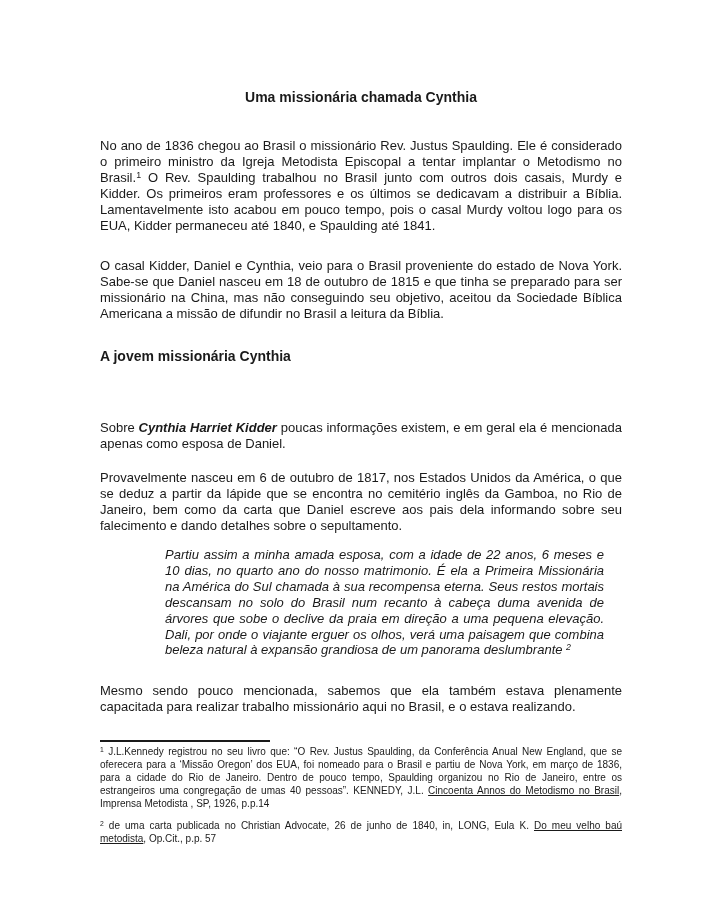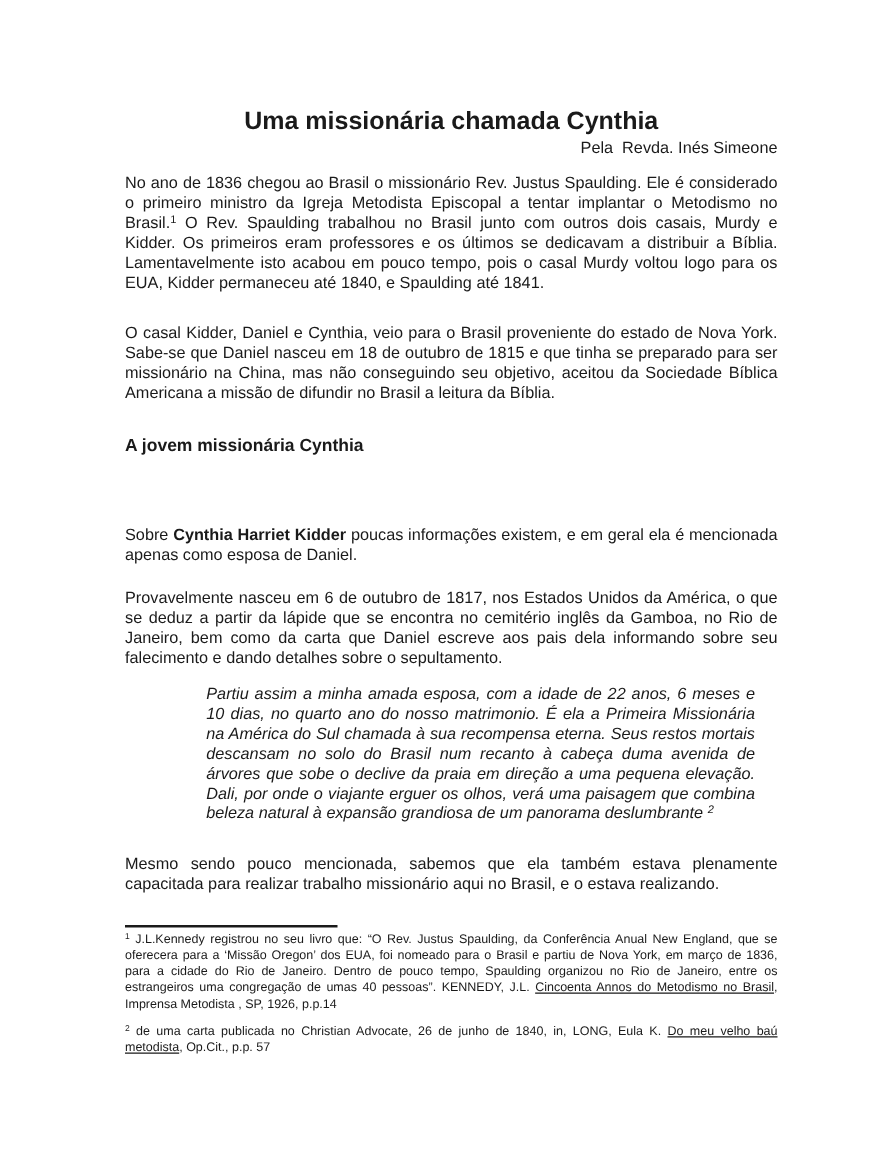--- a/index.html
+++ b/index.html
@@ -15,21 +15,21 @@
   .content {
     position: absolute;
     left: 100px;
     top: 0;
     width: 522px;
     height: 100%;
   }
   .blk { position: absolute; left: 0; width: 522px; }
   .doc-title {
     top: 88px;
-    font-size: 20px;
+    font-size: 14px;
     line-height: 19px;
     font-weight: bold;
     text-align: center;
   }
   .byline {
     top: 110px;
     font-size: 13px;
     line-height: 16px;
     text-align: right;
     white-space: pre-wrap;
@@ -73,32 +73,31 @@
   }
   .fn1 { top: 745px; }
   .fn2 { top: 819px; }
   sup.ref {
     font-size: 0.68em;
     position: relative;
     top: -0.45em;
     vertical-align: baseline;
     line-height: 0;
   }
-  .bi { font-weight: bold; }
+  .bi { font-weight: bold; font-style: italic; }
   .u  { text-decoration: underline; }
 </style>
 </head>
 <body>
 
 <div class="page">
   <div class="content">
 
     <div class="blk doc-title">Uma missionária chamada Cynthia</div>
 
-    <div class="blk byline">Pela  Revda. Inés Simeone</div>
 
     <div class="blk para p1"><span>No ano de 1836 chegou ao Brasil o missionário Rev. Justus Spaulding. Ele é considerado o primeiro ministro da Igreja Metodista Episcopal a tentar implantar o Metodismo no Brasil.</span><sup class="ref">1</sup><span> O Rev. Spaulding trabalhou no Brasil junto com outros dois casais, Murdy e Kidder. Os primeiros eram professores e os últimos se dedicavam a distribuir a Bíblia. Lamentavelmente isto acabou em pouco tempo, pois o casal Murdy voltou logo para os EUA,  Kidder permaneceu até 1840, e Spaulding  até 1841.</span></div>
 
     <div class="blk para p2">O casal Kidder, Daniel e Cynthia, veio para o Brasil proveniente do estado de Nova York. Sabe-se que Daniel nasceu em 18 de outubro de 1815 e que tinha se preparado para ser missionário na China, mas não conseguindo seu objetivo, aceitou da Sociedade Bíblica Americana a missão de difundir no Brasil a leitura da Bíblia.</div>
 
     <div class="blk heading">A jovem missionária Cynthia</div>
 
 
     <div class="blk para p4"><span>Sobre </span><span class="bi">Cynthia Harriet Kidder</span><span> poucas informações existem, e em geral ela é mencionada apenas como esposa de Daniel.</span></div>
 

